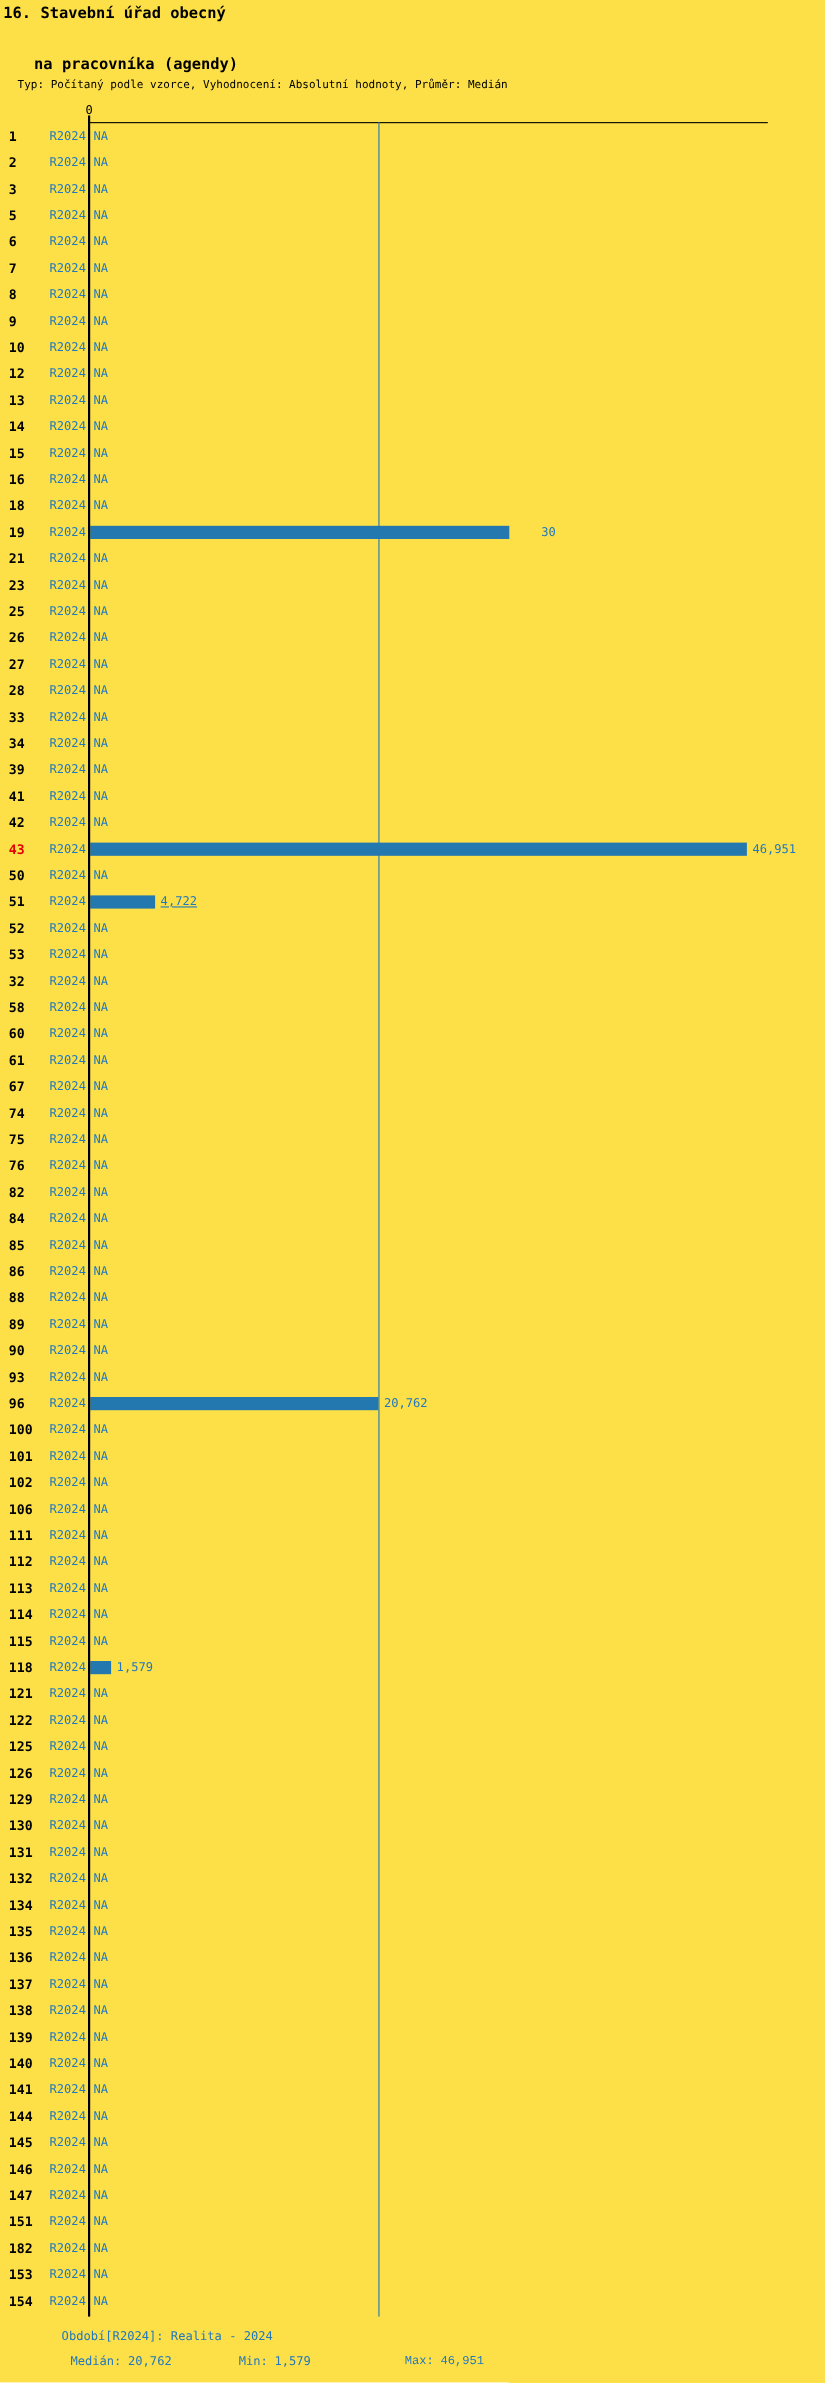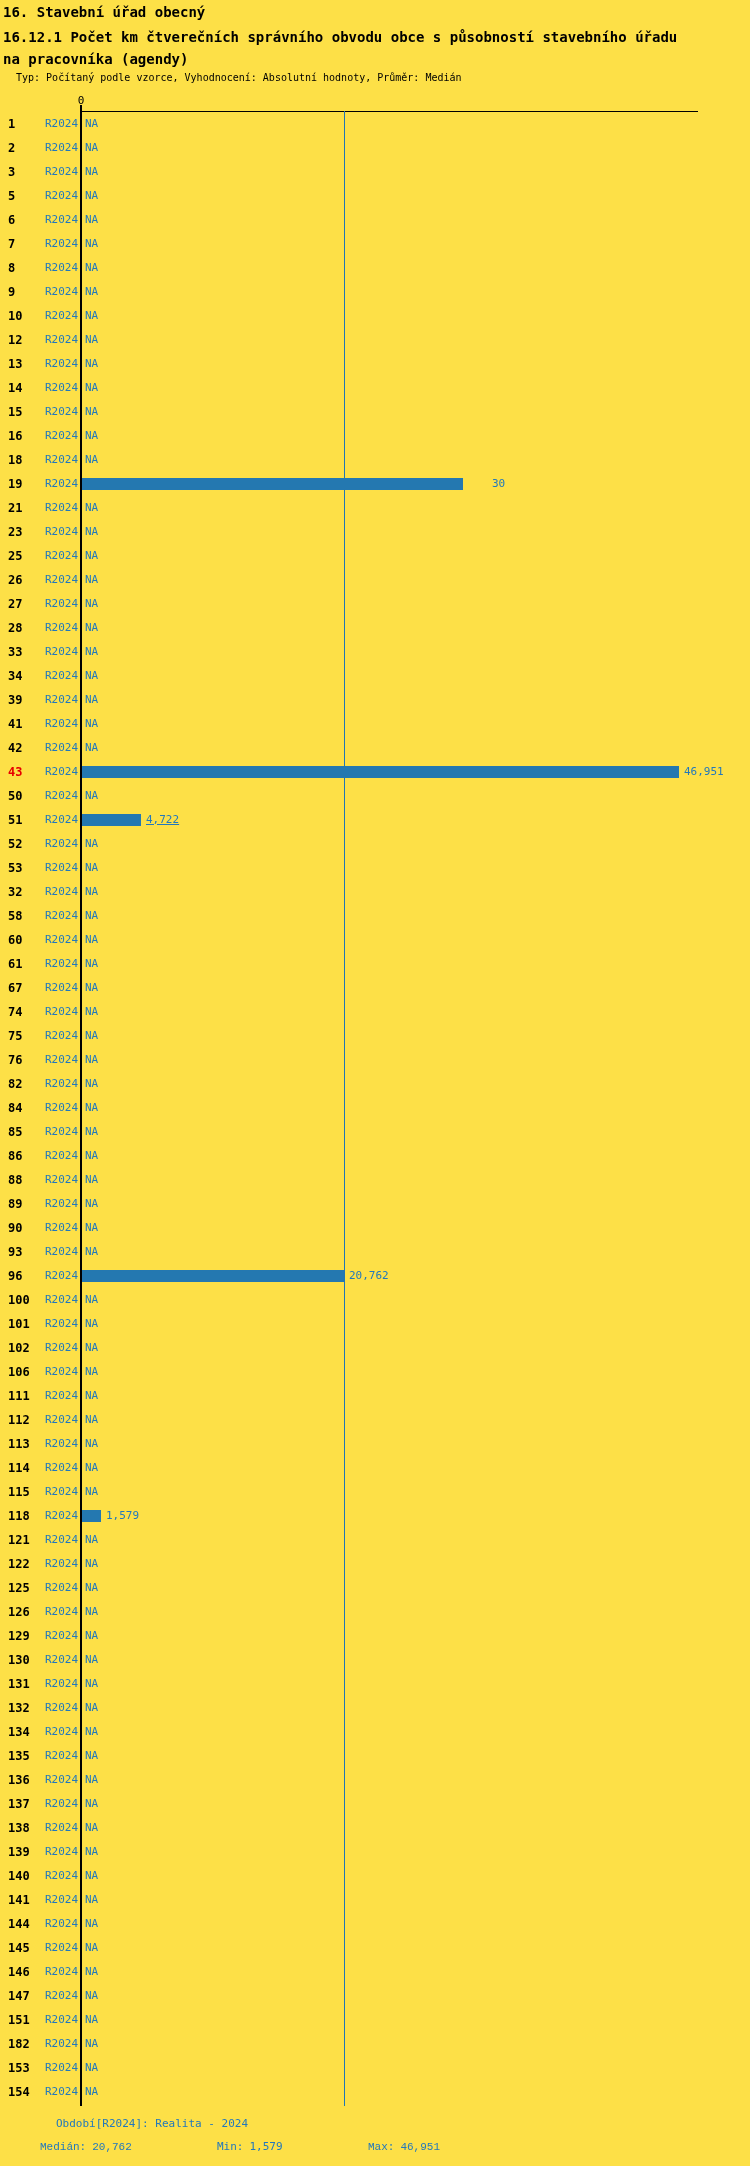--- a/index.html
+++ b/index.html
@@ -8,51 +8,50 @@
     width:750px;height:2166px;
     background:#fde047;
     font-family:"DejaVu Sans Mono",monospace;
     color:#000;
     overflow:hidden;
   }
   
   .title-line{position:absolute;left:3px;font-weight:bold;font-size:14px;line-height:16px;white-space:nowrap;}
   .t1{top:4px;}
   .t2{top:29px;}
-  .t3{top:51px;}
+  .t3{top:51px;margin-left:28px;}
   .meta-line{position:absolute;left:16px;top:72px;font-size:10px;line-height:12px;white-space:nowrap;}
   
   .zero-label{position:absolute;left:72px;top:94px;width:18px;text-align:center;font-size:11px;}
   .x-axis-line{position:absolute;left:80px;top:111px;width:618px;height:1px;background:#000;}
   .y-axis-line{position:absolute;left:80px;top:105px;width:2px;height:2001px;background:#000;z-index:3;}
   .median-line{position:absolute;left:344px;top:111px;width:1px;height:1995px;background:#2076b4;z-index:1;}
   .rows{position:absolute;left:0;top:112px;width:750px;}
   
   .crow{position:relative;height:24px;}
   .row-num{position:absolute;left:8px;top:0;line-height:24px;font-size:12px;font-weight:bold;color:#000;}
   .row-num.hl{color:#e60000;}
   .row-series{position:absolute;left:45px;top:0;line-height:24px;font-size:11px;color:#2278bc;}
   .row-na{position:absolute;left:85px;top:0;line-height:24px;font-size:11px;color:#2278bc;}
   .row-bar{position:absolute;left:82px;top:6px;height:12px;background:#2478b0;z-index:2;}
   .row-val{position:absolute;top:0;line-height:24px;font-size:11px;color:#2278bc;z-index:2;white-space:nowrap;}
   
   .footer-text{position:absolute;font-size:11px;line-height:14px;color:#2278bc;white-space:nowrap;}
   .f-period{left:56px;top:2117px;}
-  .f-median{left:40px;top:2140px;font-family:Liberation Mono, monospace;}
+  .f-median{left:64px;top:2140px;}
   .f-min{left:217px;top:2140px;}
   .f-max{left:368px;top:2140px;font-family:Liberation Mono, monospace;}
   .lab{margin-right:6px;}
 </style>
 </head>
 <body>
 
 <div class="screen">
 
   <div class="title-line t1">16. Stavební úřad obecný</div>
-  <div class="title-line t2">16.12.1 Počet km čtverečních správního obvodu obce s působností stavebního úřadu</div>
   <div class="title-line t3">na pracovníka (agendy)</div>
   <div class="meta-line">Typ: Počítaný podle vzorce, Vyhodnocení: Absolutní hodnoty, Průměr: Medián</div>
 
   <div class="zero-label">0</div>
   <div class="x-axis-line"></div>
   <div class="y-axis-line"></div>
   <div class="median-line"></div>
 
   <div class="rows">
       <div class="crow">

